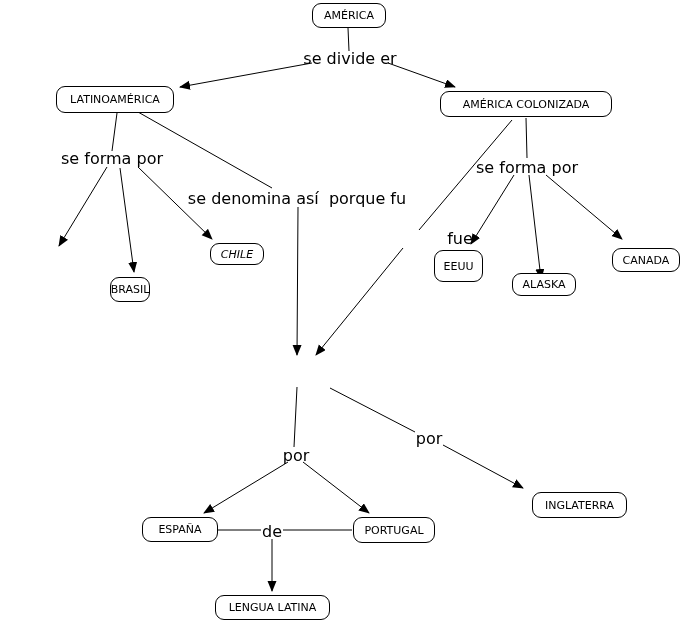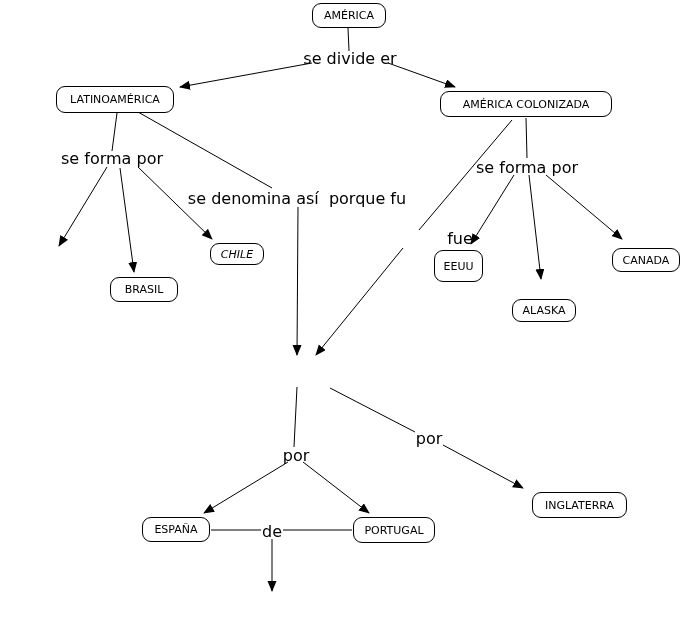--- a/index.html
+++ b/index.html
@@ -81,28 +81,29 @@
     <line x1="546" y1="175" x2="622" y2="239" stroke="#000" stroke-width="1" marker-end="url(#arrow)"></line>
     <line x1="288" y1="462" x2="204" y2="513" stroke="#000" stroke-width="1" marker-end="url(#arrow)"></line>
     <line x1="303" y1="462" x2="369" y2="513" stroke="#000" stroke-width="1" marker-end="url(#arrow)"></line>
     <line x1="443" y1="445" x2="523" y2="488" stroke="#000" stroke-width="1" marker-end="url(#arrow)"></line>
     <line x1="272" y1="539" x2="272" y2="591" stroke="#000" stroke-width="1" marker-end="url(#arrow)"></line>
   </svg>
 
   <div class="node" style="left:312px; top:3px;   width:74px;  height:25px;">AMÉRICA</div>
   <div class="node" style="left:56px;  top:86px;  width:118px; height:27px;">LATINOAMÉRICA</div>
   <div class="node" style="left:440px; top:91px;  width:172px; height:26px;">AMÉRICA COLONIZADA</div>
-  <div class="node" style="left:110px; top:277px; width:68px;  height:25px;">BRASIL</div>
+  <div class="node" style="left:110px; top:277px; width:40px;  height:25px;">BRASIL</div>
   <div class="node" style="left:210px; top:243px; width:54px;  height:22px;font-style:italic;">CHILE</div>
   <div class="node" style="left:434px; top:250px; width:49px;  height:32px;">EEUU</div>
-  <div class="node" style="left:512px; top:299px; width:64px;  height:23px;">ALASKA</div>
+  <div class="node" style="left:512px; top:273px; width:64px;  height:23px;">ALASKA</div>
   <div class="node" style="left:612px; top:248px; width:68px;  height:24px;">CANADA</div>
-  <div class="node" style="left:142px; top:517px; width:68px;  height:25px;">ESPAÑA</div>
+  <div class="node" style="left:142px; top:517px; width:76px;  height:25px;">ESPAÑA</div>
   <div class="node" style="left:353px; top:517px; width:82px;  height:26px;">PORTUGAL</div>
   <div class="node" style="left:516px; top:492px; width:95px;  height:26px;margin-left:16px;">INGLATERRA</div>
+  <div class="node" style="left:215px; top:595px; width:115px; height:25px;">LENGUA LATINA</div>
 
   <div class="link-label" style="left:350px; top:58px;">se divide er</div>
   <div class="link-label" style="left:112px; top:158px;">se forma por</div>
   <div class="link-label" style="left:297px; top:198px;text-align:right;">se denomina así  porque fu</div>
   <div class="link-label" style="left:432px; top:238px;margin-left:28px;">fue</div>
   <div class="link-label" style="left:527px; top:167px;">se forma por</div>
   <div class="link-label" style="left:296px; top:455px;">por</div>
   <div class="link-label" style="left:429px; top:438px;">por</div>
   <div class="link-label" style="left:272px; top:531px;">de</div>
 

